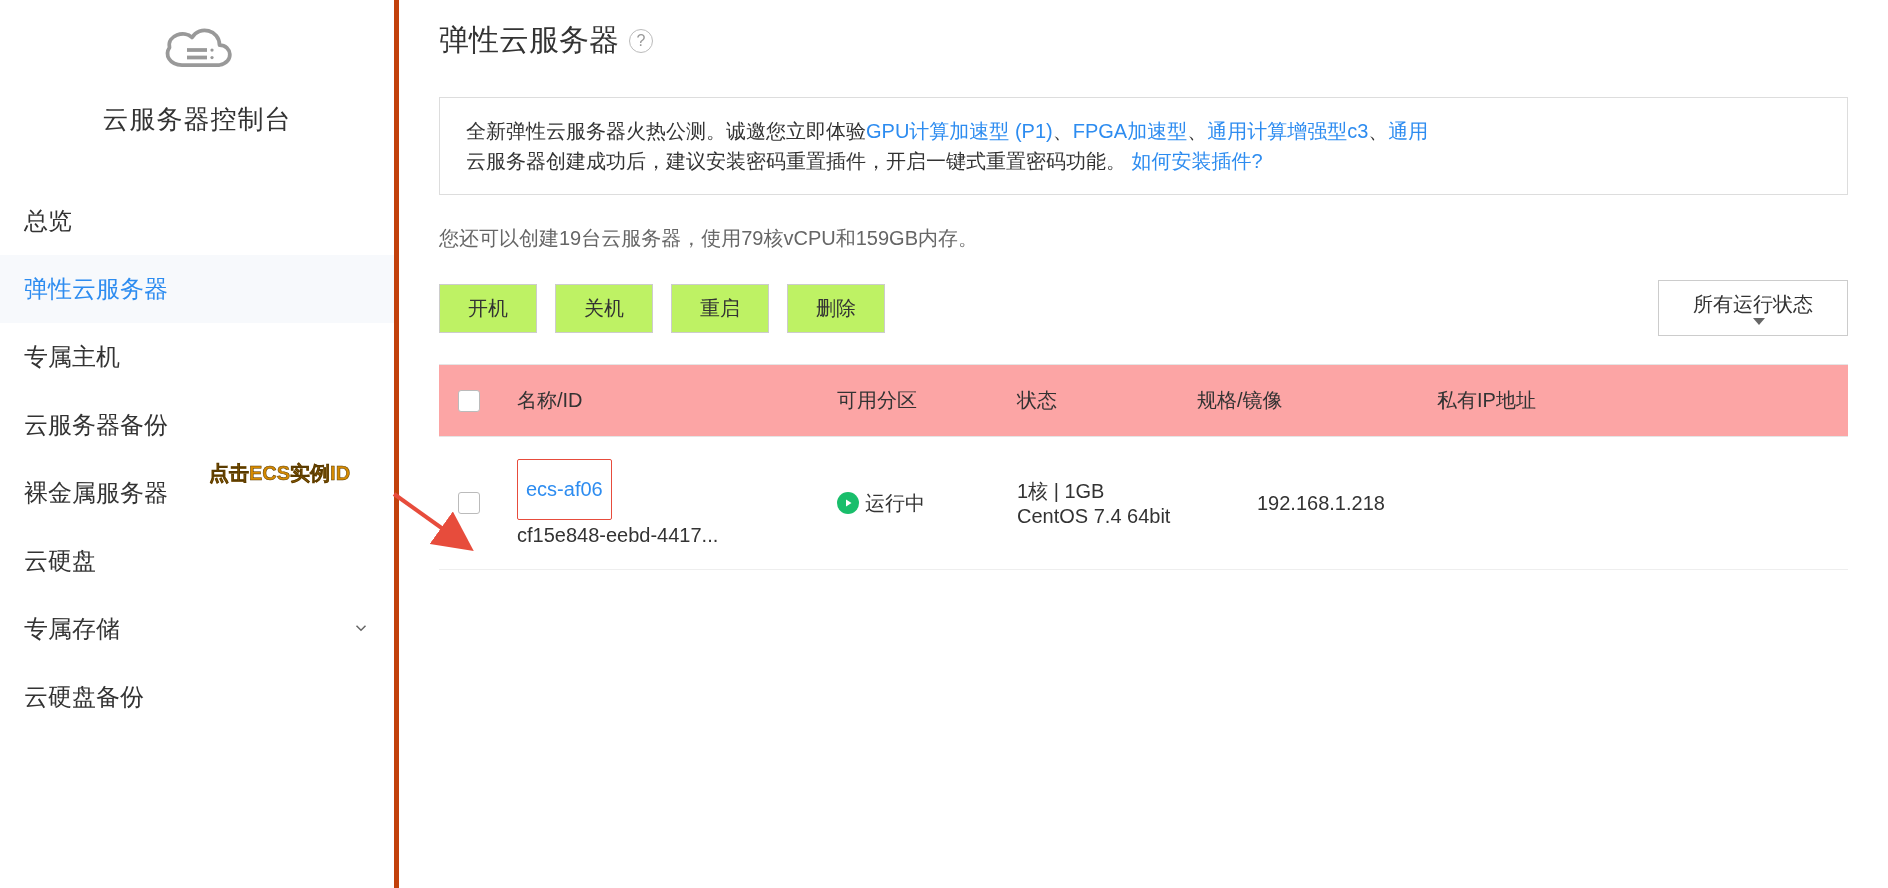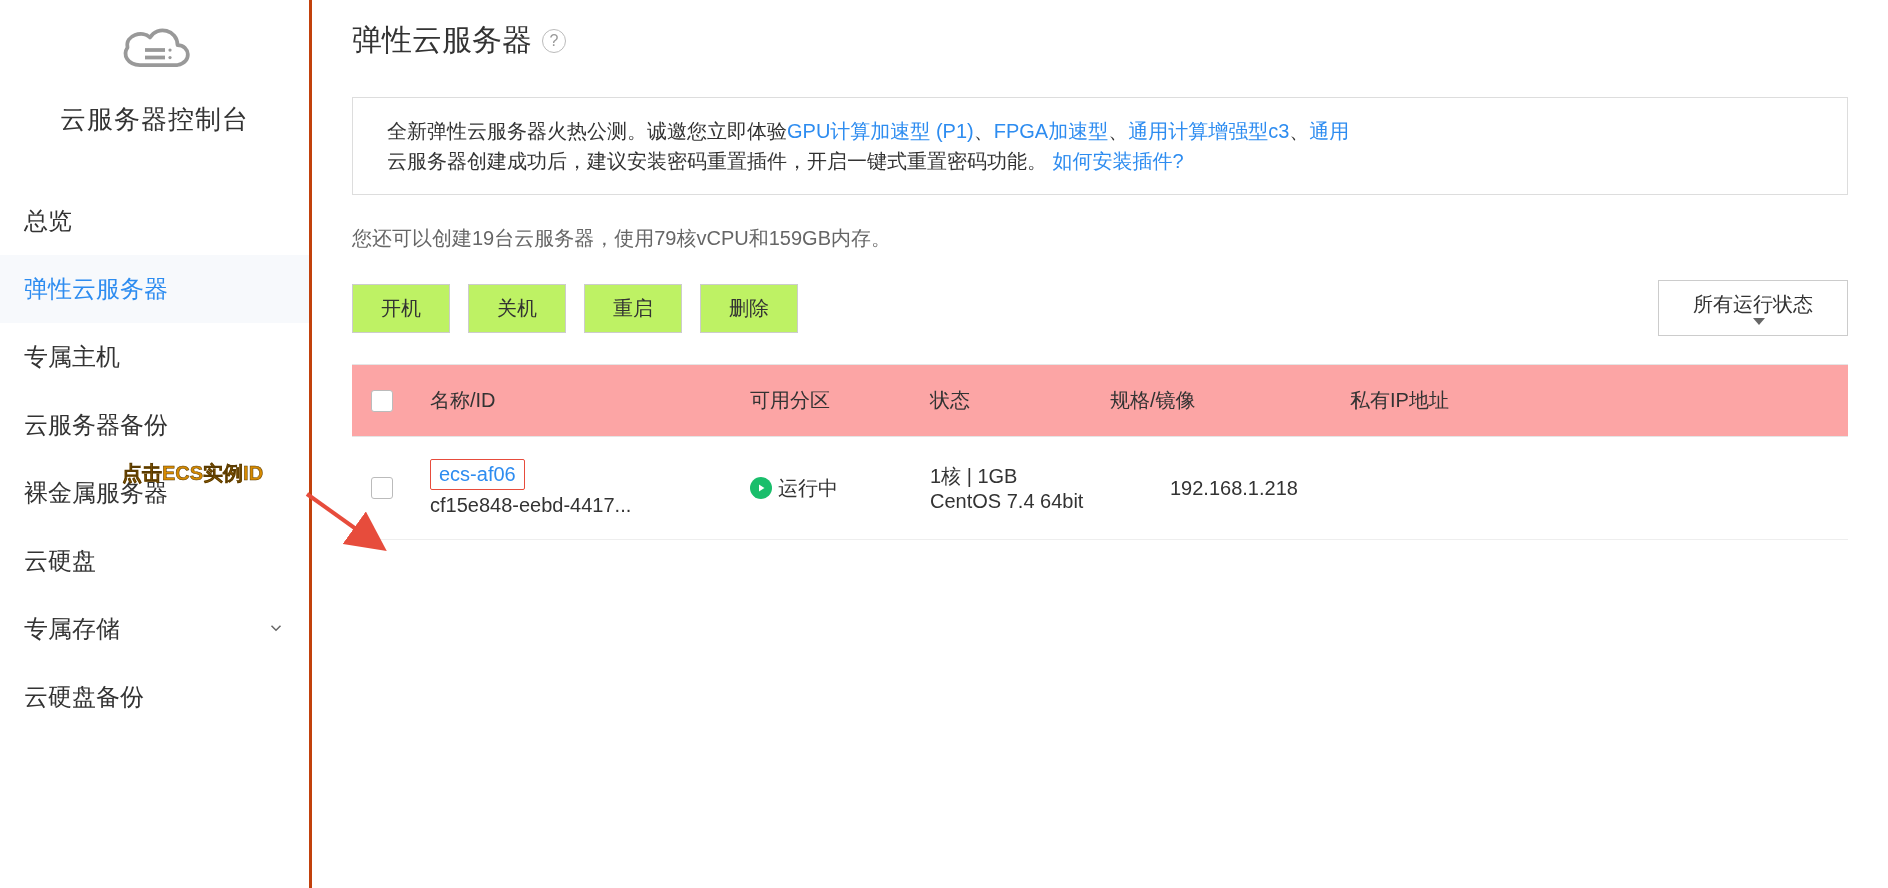--- a/index.html
+++ b/index.html
@@ -8,22 +8,22 @@
       background: #fff;
       color: #333;
       font-size: 16px;
       width: 1888px;
       height: 888px;
       overflow: hidden;
     }
     .layout { display: flex; height: 100%; }
     
     .sidebar {
-      width: 312px;
-      border-right: 3px solid #c2410c;
+      width: 399px;
+      border-right: 5px solid #c2410c;
       padding-top: 20px;
       flex-shrink: 0;
     }
     .logo-wrap {
       display: flex;
       flex-direction: column;
       align-items: center;
       padding-bottom: 30px;
     }
     .logo-icon svg { width: 80px; height: 60px; }
@@ -77,21 +77,21 @@
       width: 24px;
       height: 24px;
       border: 1.5px solid #bbb;
       border-radius: 50%;
       color: #999;
       font-size: 16px;
       cursor: pointer;
     }
     .notice {
       border: 1px solid #ddd;
-      padding: 18px 34px;
+      padding: 18px 26px;
       font-size: 20px;
       line-height: 1.5;
       color: #333;
       margin-bottom: 30px;
     }
     .notice a { color: #2d8cf0; text-decoration: none; }
     .quota-line {
       font-size: 20px;
       color: #666;
       margin-bottom: 28px;
@@ -167,21 +167,21 @@
       color: #333;
     }
     .name-link {
       color: #2d8cf0;
       cursor: pointer;
       display: inline-block;
     }
     .name-box {
       border: 1.5px solid #e74c3c;
       border-radius: 2px;
-      padding: 3px 8px;
+      padding: 18px 8px;
       display: inline-block;
       margin-bottom: 4px;
     }
     .id-text {
       color: #333;
       display: block;
       white-space: nowrap;
       overflow: hidden;
       text-overflow: ellipsis;
       max-width: 300px;

